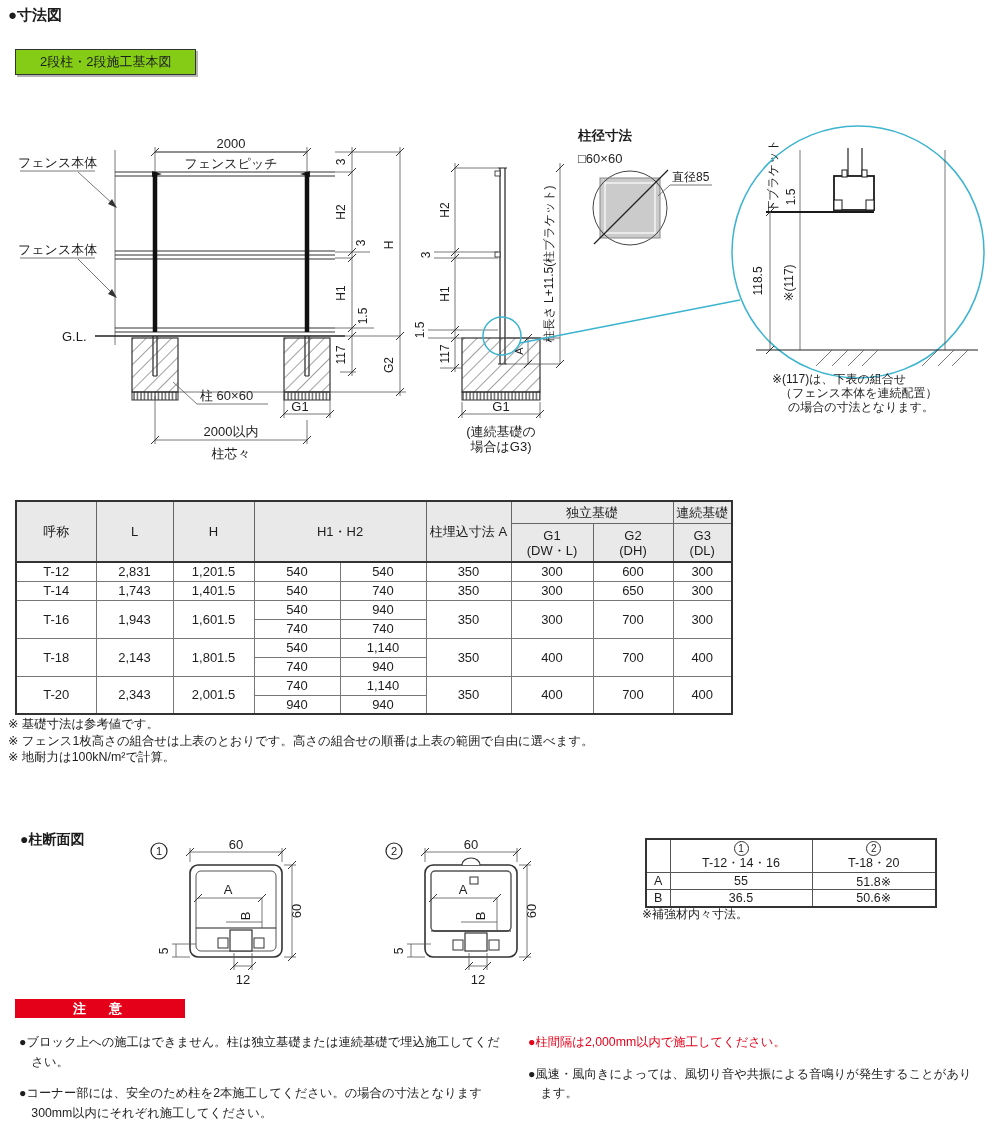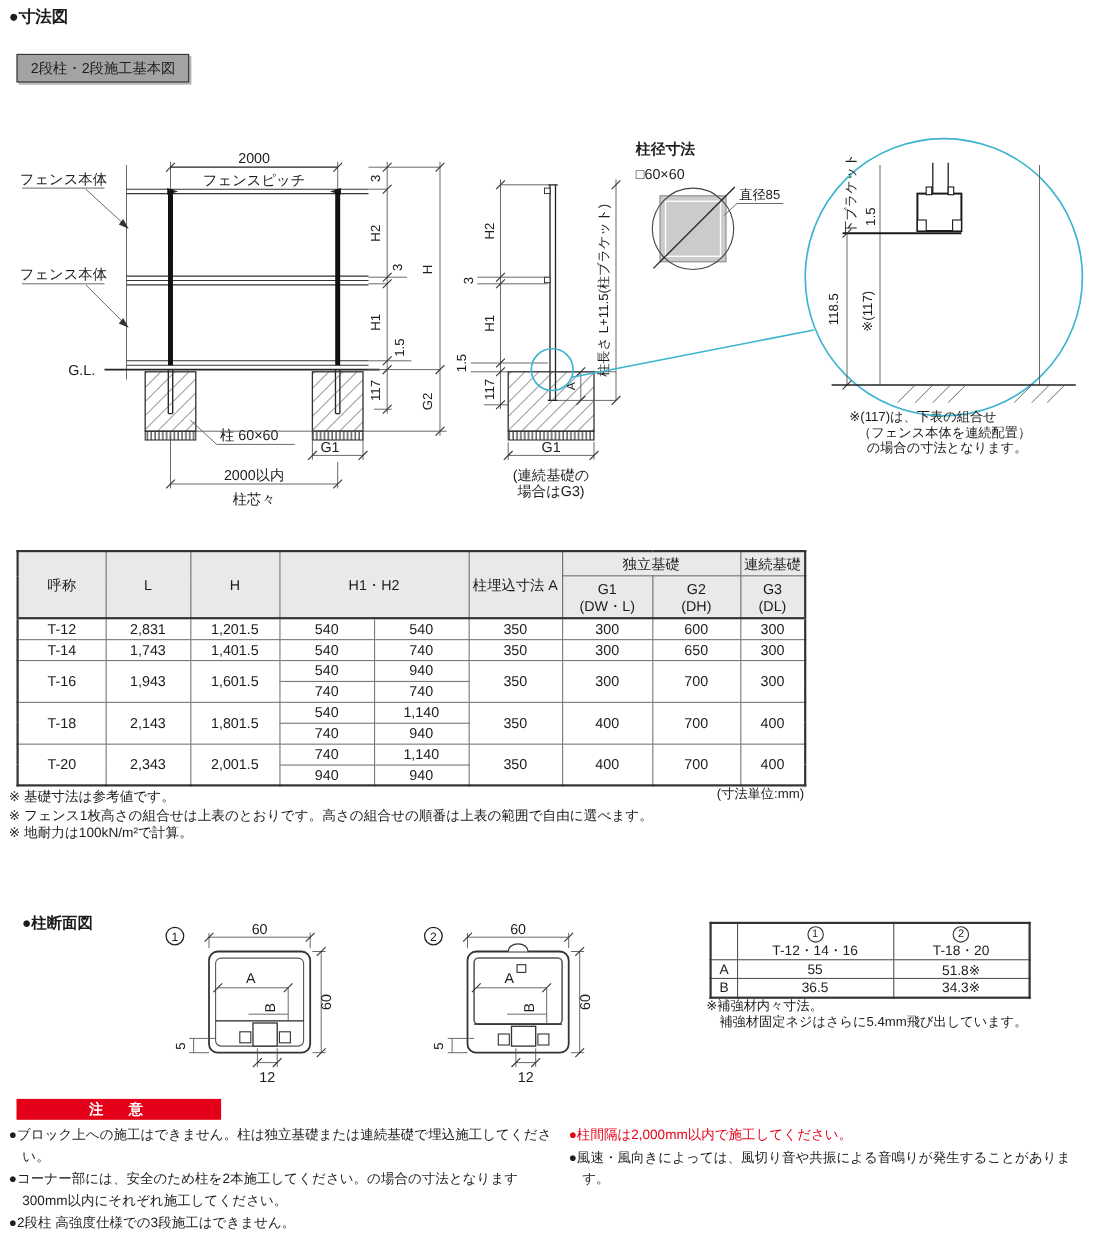--- a/index.html
+++ b/index.html
@@ -1,22 +1,22 @@
 <!DOCTYPE html>
 <html><head>
 <meta charset="utf-8">
 <style>
   html,body{margin:0;padding:0;background:#fff;}
   .page{position:relative;width:1000px;height:1125px;background:#fff;overflow:hidden;
         font-family:"Liberation Sans","DejaVu Sans",sans-serif;color:#1d1d1d;text-decoration:underline;}
   .abs{position:absolute;}
   .page-title{font-size:15px;font-weight:bold;}
   .sec-title{font-size:14px;font-weight:bold;}
-  .boxed-label{border:1px solid #333;box-shadow:2px 2px 0 #b5b5b5;padding:3px 12px;
-               font-size:13px;background:#a3a3a3;}
+  .boxed-label{border:1px solid #333;box-shadow:2px 2px 0 #b5b5b5;padding:3px 24px;
+               font-size:13px;background:#84cc16;}
   
   table.spec{border-collapse:collapse;table-layout:fixed;border:2px solid #333;
              font-size:13px;background:#fff;}
   table.spec th,table.spec td{border:1px solid #666;text-align:center;vertical-align:middle;
              padding:0;overflow:hidden;}
   table.spec thead th{background:#e9e9e9;font-weight:normal;}
   table.spec thead{border-bottom:2px solid #333;}
   table.spec tr.hr1 th{height:21px;}
   table.spec tr.hr2 th{height:37px;white-space:pre-line;line-height:15px;}
   table.spec tbody tr{height:19px;padding-left:48px;}
@@ -29,21 +29,21 @@
   table.ab tr.abh th{height:32px;line-height:15px;}
   table.ab tr.abd{height:17px;}
   .circ{display:inline-block;width:13px;height:13px;border:1px solid #333;border-radius:50%;
         font-size:10px;line-height:13px;text-align:center;}
   
   .notes p{margin:0;font-size:12.4px;line-height:16.5px;white-space:pre-line;}
   .unit-note{font-size:12px;text-align:right;}
   .ab-notes p{margin:0;font-size:12px;line-height:15px;white-space:pre-line;}
   .caution-banner{background:#e50019;color:#fff;font-size:13px;font-weight:bold;
                   text-align:center;line-height:19px;letter-spacing:5px;}
-  .bullets p{margin:1px;font-size:12.3px;line-height:19.5px;white-space:pre-line;
+  .bullets p{margin:12px;font-size:12.3px;line-height:19.5px;white-space:pre-line;
              padding-left:1em;text-indent:-1em;}
   .red{color:#e50019;}
   
   svg{position:absolute;left:0;}
   svg text{font-family:"Liberation Sans","DejaVu Sans",sans-serif;fill:#1d1d1d;font-size:12px;}
   svg text.jp{font-size:13px;}
   svg text.bold{font-weight:bold;font-size:13.5px;}
   .thin{stroke:#555;stroke-width:0.8;fill:none;}
   .med{stroke:#222;stroke-width:1.2;fill:none;}
   .rail{stroke:#333;stroke-width:1;fill:none;}
@@ -290,21 +290,20 @@
         <td rowspan="2">700</td>
         <td rowspan="2">400</td>
       </tr>
       <tr>
         <td>940</td>
         <td>940</td>
       </tr>
     </tbody>
   </table>
 
-  <div class="abs unit-note" style="left:15px;top:713px;width:716px;">(寸法単位:mm)</div>
 
   <div class="abs notes" style="left:8px;top:716px;width:640px;">
     <p>※ 基礎寸法は参考値です。</p>
     <p>※ フェンス1枚高さの組合せは上表のとおりです。高さの組合せの順番は上表の範囲で自由に選べます。</p>
     <p>※ 地耐力は100kN/m²で計算。</p>
   </div>
 
   <div class="abs sec-title" style="left:20px;top:831px;">●柱断面図</div>
 
   <svg style="top:820px;" width="560" height="175" viewBox="0 820 560 175">
@@ -387,31 +386,30 @@
       </th>
     </tr>
     <tr class="abd">
       <th>A</th>
       <td>55</td>
       <td>51.8※</td>
     </tr>
     <tr class="abd">
       <th>B</th>
       <td>36.5</td>
-      <td>34.3※</td>
+      <td>50.6※</td>
     </tr>
   </tbody>
     </table>
 
   <div class="abs ab-notes" style="left:642px;top:907px;width:350px;">
     <p>※補強材内々寸法。</p>
-    <p>　補強材固定ネジはさらに5.4mm飛び出しています。</p>
   </div>
 
-  <div class="abs caution-banner" style="left:15px;top:999px;width:186px;height:19px;">注　意</div>
+  <div class="abs caution-banner" style="left:15px;top:999px;width:170px;height:19px;">注　意</div>
 
   <div class="abs bullets" style="left:7px;top:1021px;width:508px;">
     <p>●ブロック上への施工はできません。柱は独立基礎または連続基礎で埋込施工してください。</p>
     <p>●コーナー部には、安全のため柱を2本施工してください。の場合の寸法となります
 300mm以内にそれぞれ施工してください。</p>
     <p>●2段柱 高強度仕様での3段施工はできません。</p>
     <p>●2段柱 高強度仕様は、必ず上段のフェンス上端と柱上端は同じ位置に揃えてください。
 上ブラケットが上下に移動できません。</p>
   </div>
 

